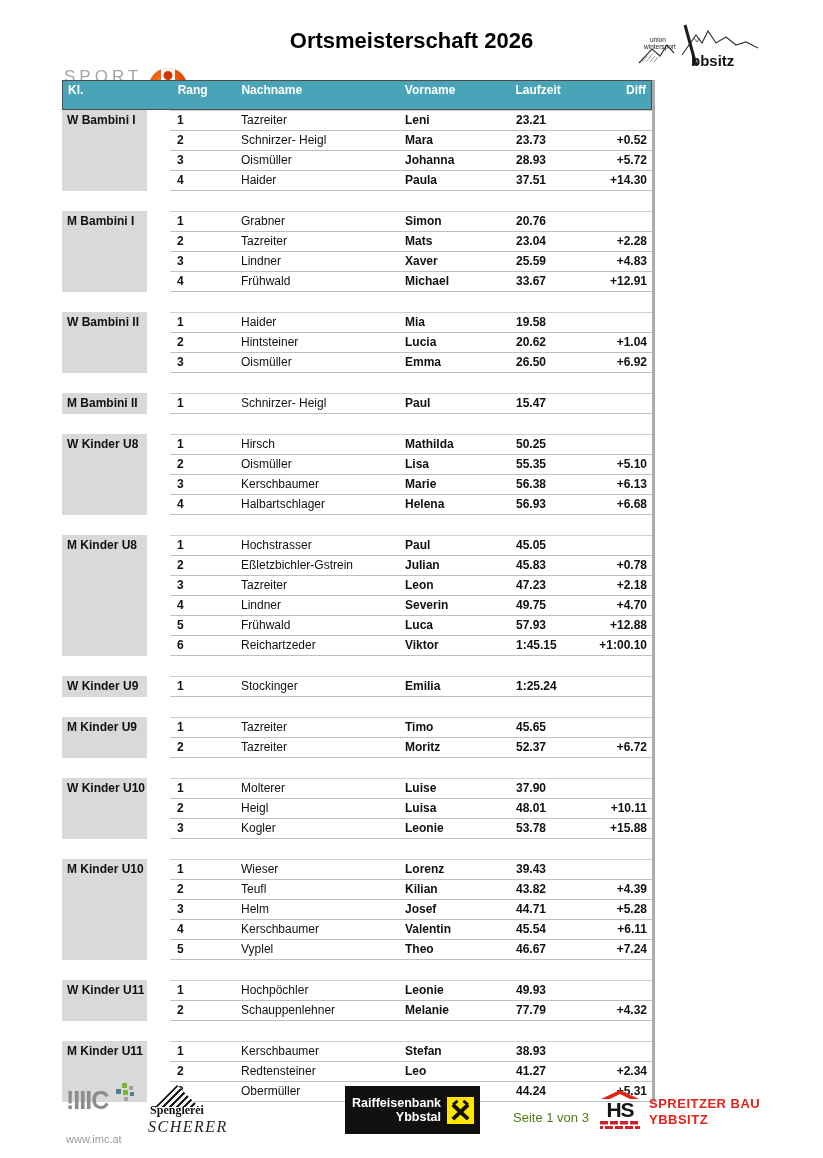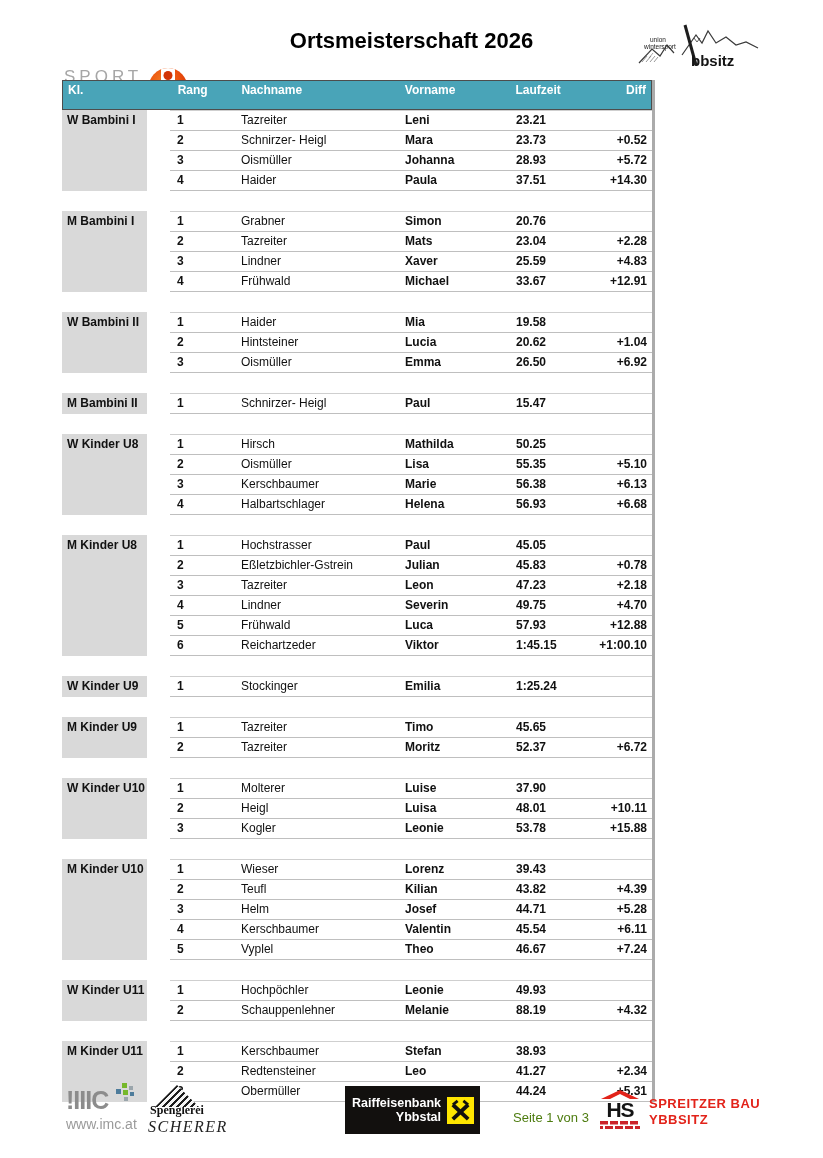--- a/index.html
+++ b/index.html
@@ -44,21 +44,21 @@
            box-sizing:border-box;margin-right:23px;}
   .rows{width:482px;border-top:1px solid #CFCFCF;}
   .row{display:flex;height:20px;box-sizing:border-box;border-bottom:1px solid #BFBFBF;line-height:19px;}
   .row .c-rang,.row .c-vorname,.row .c-laufzeit,.row .c-diff{font-weight:700;}
   .row .c-nachname{font-weight:400;}
 
   
   .imc{position:absolute;left:66px;top:1088px;width:78px;}
   .imc-mark{position:relative;font-size:25px;font-weight:800;letter-spacing:-1px;color:#8C8C8C;line-height:1;}
   .imc-dots{position:absolute;left:112px;top:1083px;}
-  .imc-url{font-size:14px;color:#9A9A9A;margin-top:3px;}
+  .imc-url{font-size:11px;color:#9A9A9A;margin-top:20px;}
 
   .speng{position:absolute;left:148px;top:1085px;width:58px;text-align:center;}
   .speng-roof{width:44px;height:22px;margin:0 auto;
       background:repeating-linear-gradient(135deg,#1c1c1c 0 2px,#f4f4f4 2px 5px);
       clip-path:polygon(50% 0,100% 100%,0 100%);}
   .speng-l1{font-family:"Liberation Serif",serif;font-weight:700;font-size:12px;color:#111;margin-top:-4px;}
   .speng-l2{font-family:"Liberation Serif",serif;font-style:italic;font-size:16px;letter-spacing:1.5px;color:#222;}
 
   .raiba{position:absolute;left:345px;top:1086px;width:135px;height:48px;background:#12100E;
          display:flex;align-items:center;justify-content:flex-end;padding-right:6px;box-sizing:border-box;}
@@ -412,21 +412,21 @@
               <div class="cell c-rang">1</div>
               <div class="cell c-nachname">Hochpöchler</div>
               <div class="cell c-vorname">Leonie</div>
               <div class="cell c-laufzeit">49.93</div>
               <div class="cell c-diff"></div>
             </div>
             <div class="row">
               <div class="cell c-rang">2</div>
               <div class="cell c-nachname">Schauppenlehner</div>
               <div class="cell c-vorname">Melanie</div>
-              <div class="cell c-laufzeit">88.19</div>
+              <div class="cell c-laufzeit">77.79</div>
               <div class="cell c-diff">+4.32</div>
             </div>
           </div>
         </div>
         <div class="group">
           <div class="kl-cell">M Kinder U11</div>
           <div class="rows">
             <div class="row">
               <div class="cell c-rang">1</div>
               <div class="cell c-nachname">Kerschbaumer</div>

